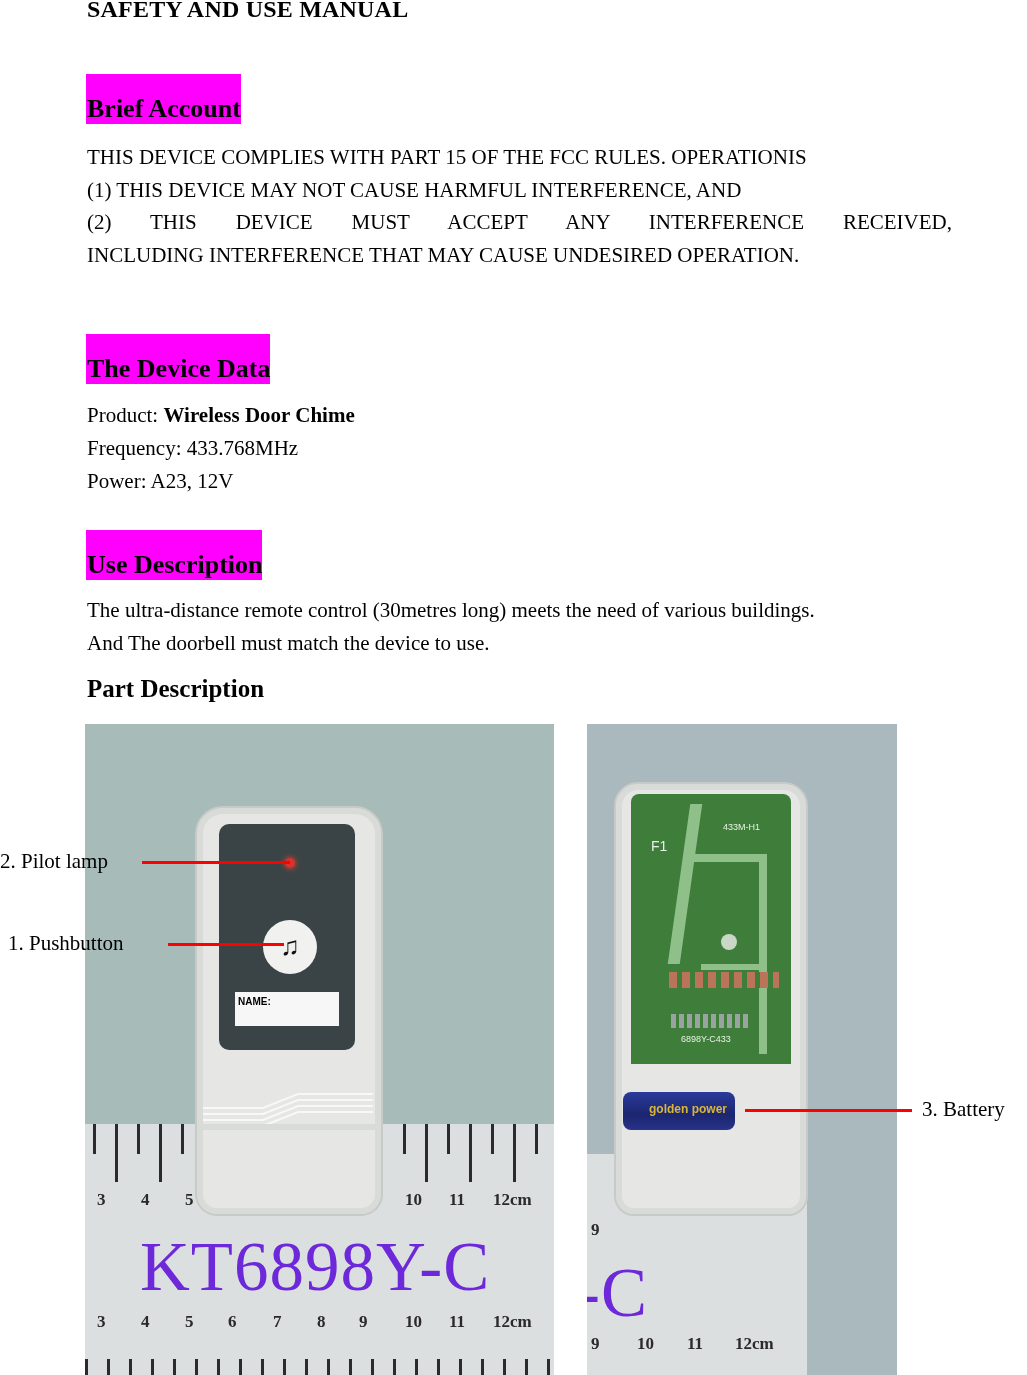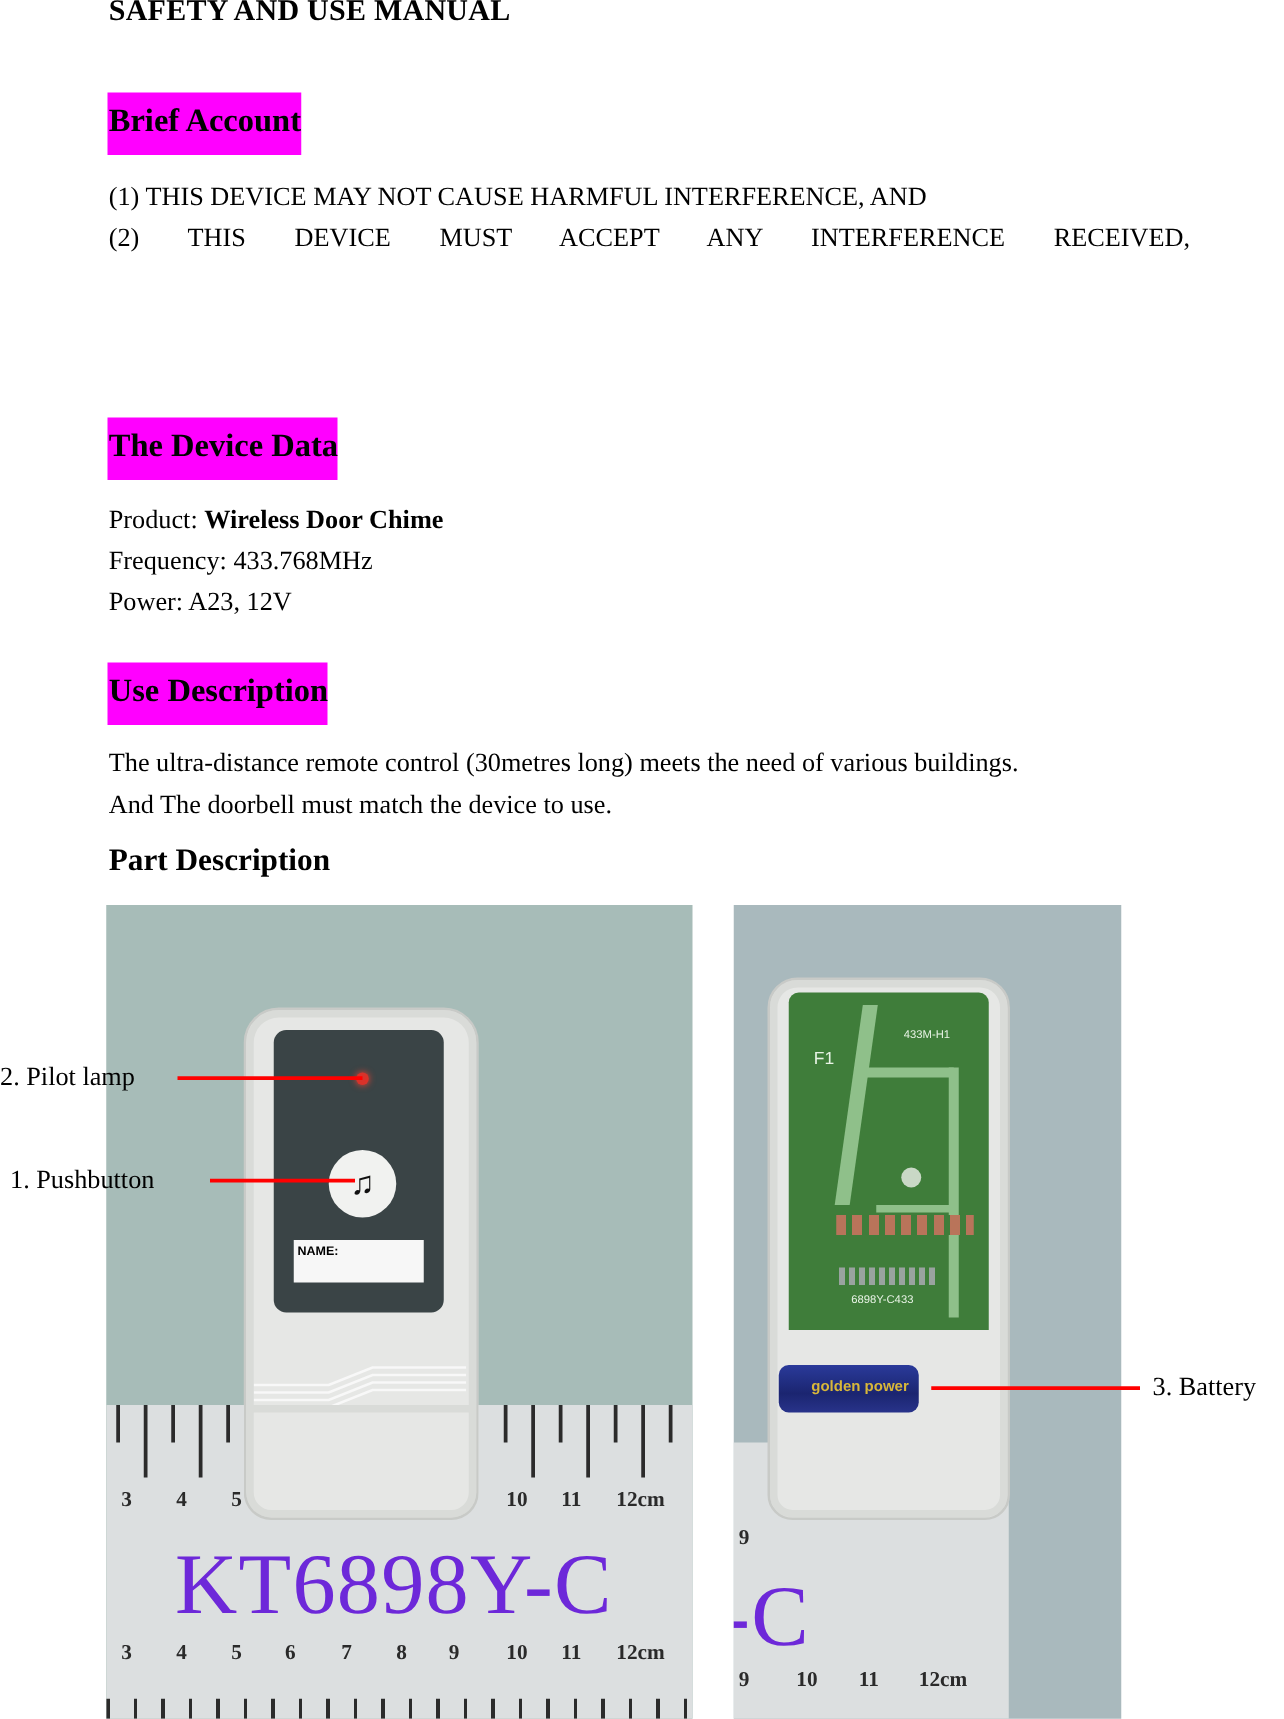--- a/index.html
+++ b/index.html
@@ -1,21 +1,21 @@
 <!DOCTYPE html>
 <html><head>
 <meta charset="utf-8">
 <style>
   html, body { margin: 0; padding: 0; background: #ffffff; }
   body { width: 1027px; height: 1375px; position: relative; overflow: hidden;
          font-family: "Liberation Serif", "DejaVu Serif", serif; color: #000; }
   .abs { position: absolute; }
   .title { left: 87px; top: -4px; font-size: 24px; font-weight: bold; letter-spacing: 0.2px; white-space: nowrap; }
   .hl { background: #ff00ff; font-weight: bold; font-size: 26px; line-height: 50px; padding: 0 0 0 1px; white-space: nowrap; display: flex; align-items: flex-end; }
-  .hl span { line-height: 30px; padding-bottom: 12px; }
+  .hl span { line-height: 30px; padding-bottom: 0; }
   .para { left: 87px; width: 865px; font-size: 21px; line-height: 32.5px; }
   .para p { margin: 0; white-space: nowrap; }
   .para p.justify { text-align: justify; text-align-last: justify; white-space: normal; }
   .plain { font-size: 21px; line-height: 33px; }
   .plain p { margin: 0; white-space: nowrap; }
   .subhead { left: 87px; font-size: 25px; font-weight: bold; white-space: nowrap; }
 
   
   .photo { overflow: hidden; }
   .photo-left { left: 85px; top: 724px; width: 469px; height: 651px; background: #a7bcb8; }
@@ -45,22 +45,24 @@
 </style>
 </head>
 <body>
 
 <div class="abs title">SAFETY AND USE MANUAL</div>
 
 <div class="abs hl" style="left:86px; top:74px; height:50px;">
   <span>Brief Account</span>
 </div>
 <div class="abs para" style="top:141px;">
+  <p>THIS DEVICE COMPLIES WITH PART 15 OF THE FCC RULES. OPERATIONIS</p>
   <p>(1) THIS DEVICE MAY NOT CAUSE HARMFUL INTERFERENCE, AND</p>
   <p class="justify">(2) THIS DEVICE MUST ACCEPT ANY INTERFERENCE RECEIVED,</p>
+  <p>INCLUDING INTERFERENCE THAT MAY CAUSE UNDESIRED OPERATION.</p>
 </div>
 
 <div class="abs hl" style="left:86px; top:334px; height:50px;">
   <span>The Device Data</span>
 </div>
 <div class="abs plain" style="left:87px; top:399px;">
   <p><span>Product: </span><b>Wireless Door Chime</b></p>
   <p>Frequency: 433.768MHz</p>
   <p>Power: A23, 12V</p>
 </div>

